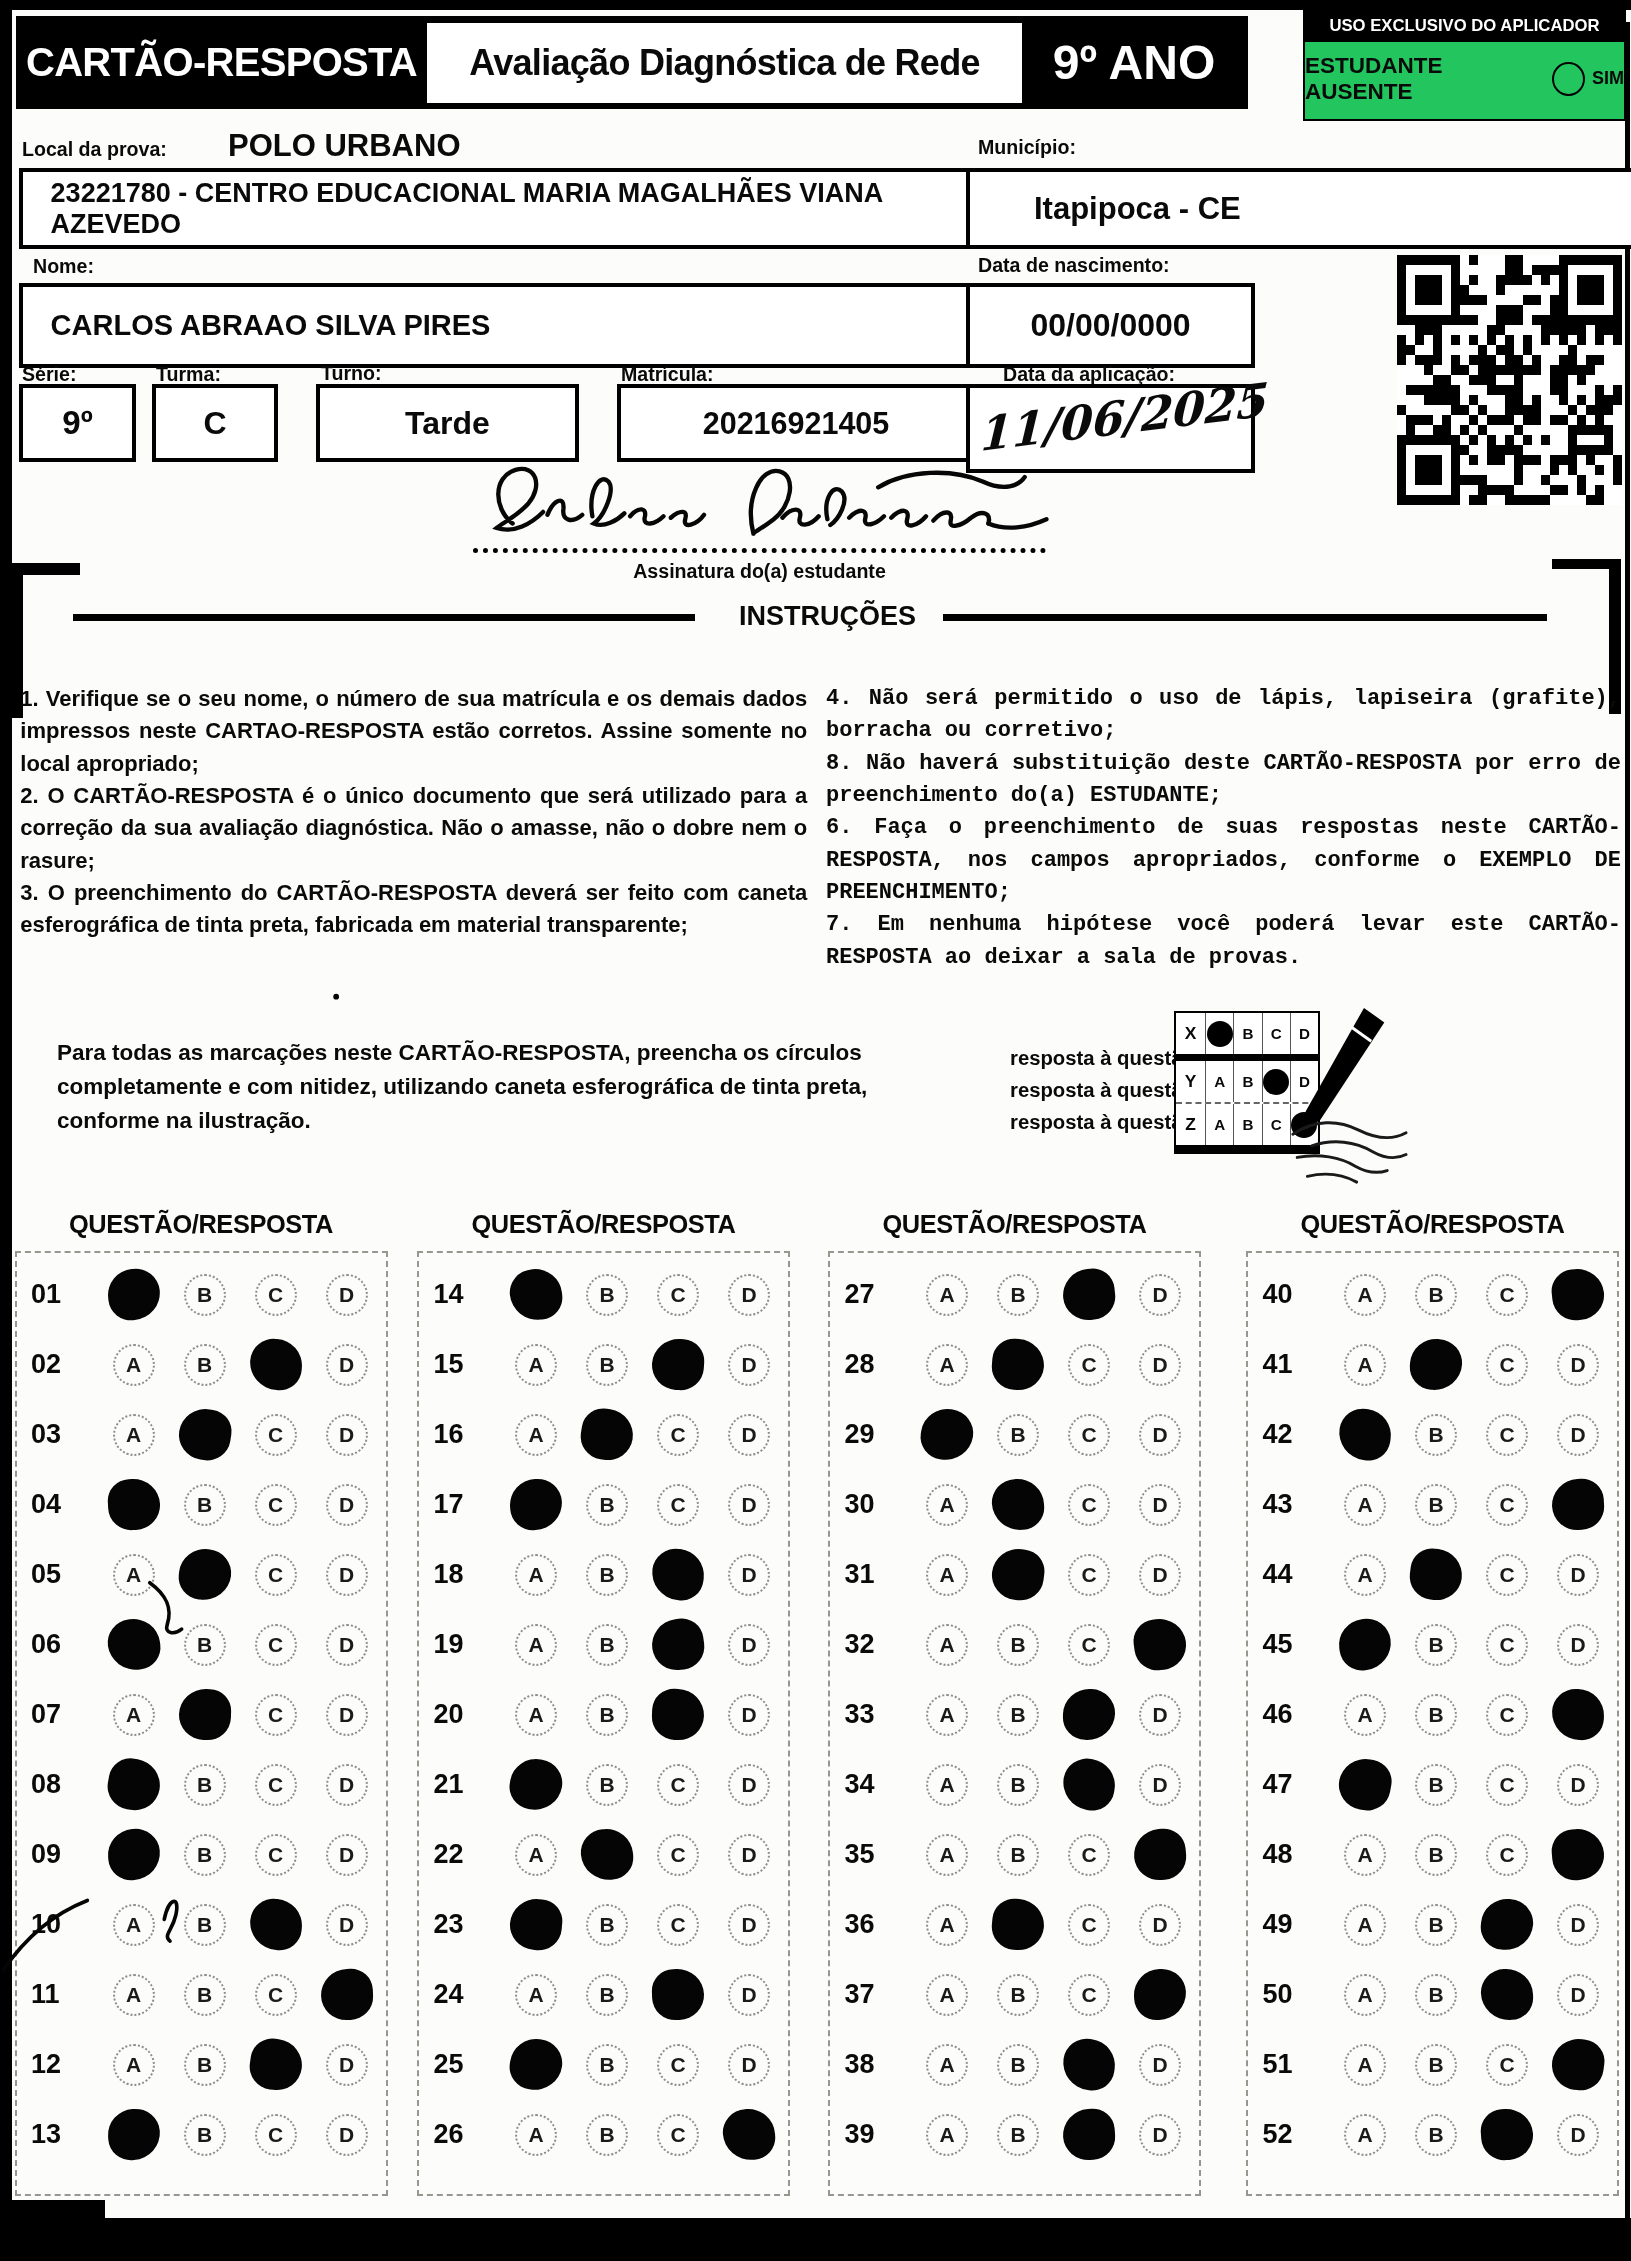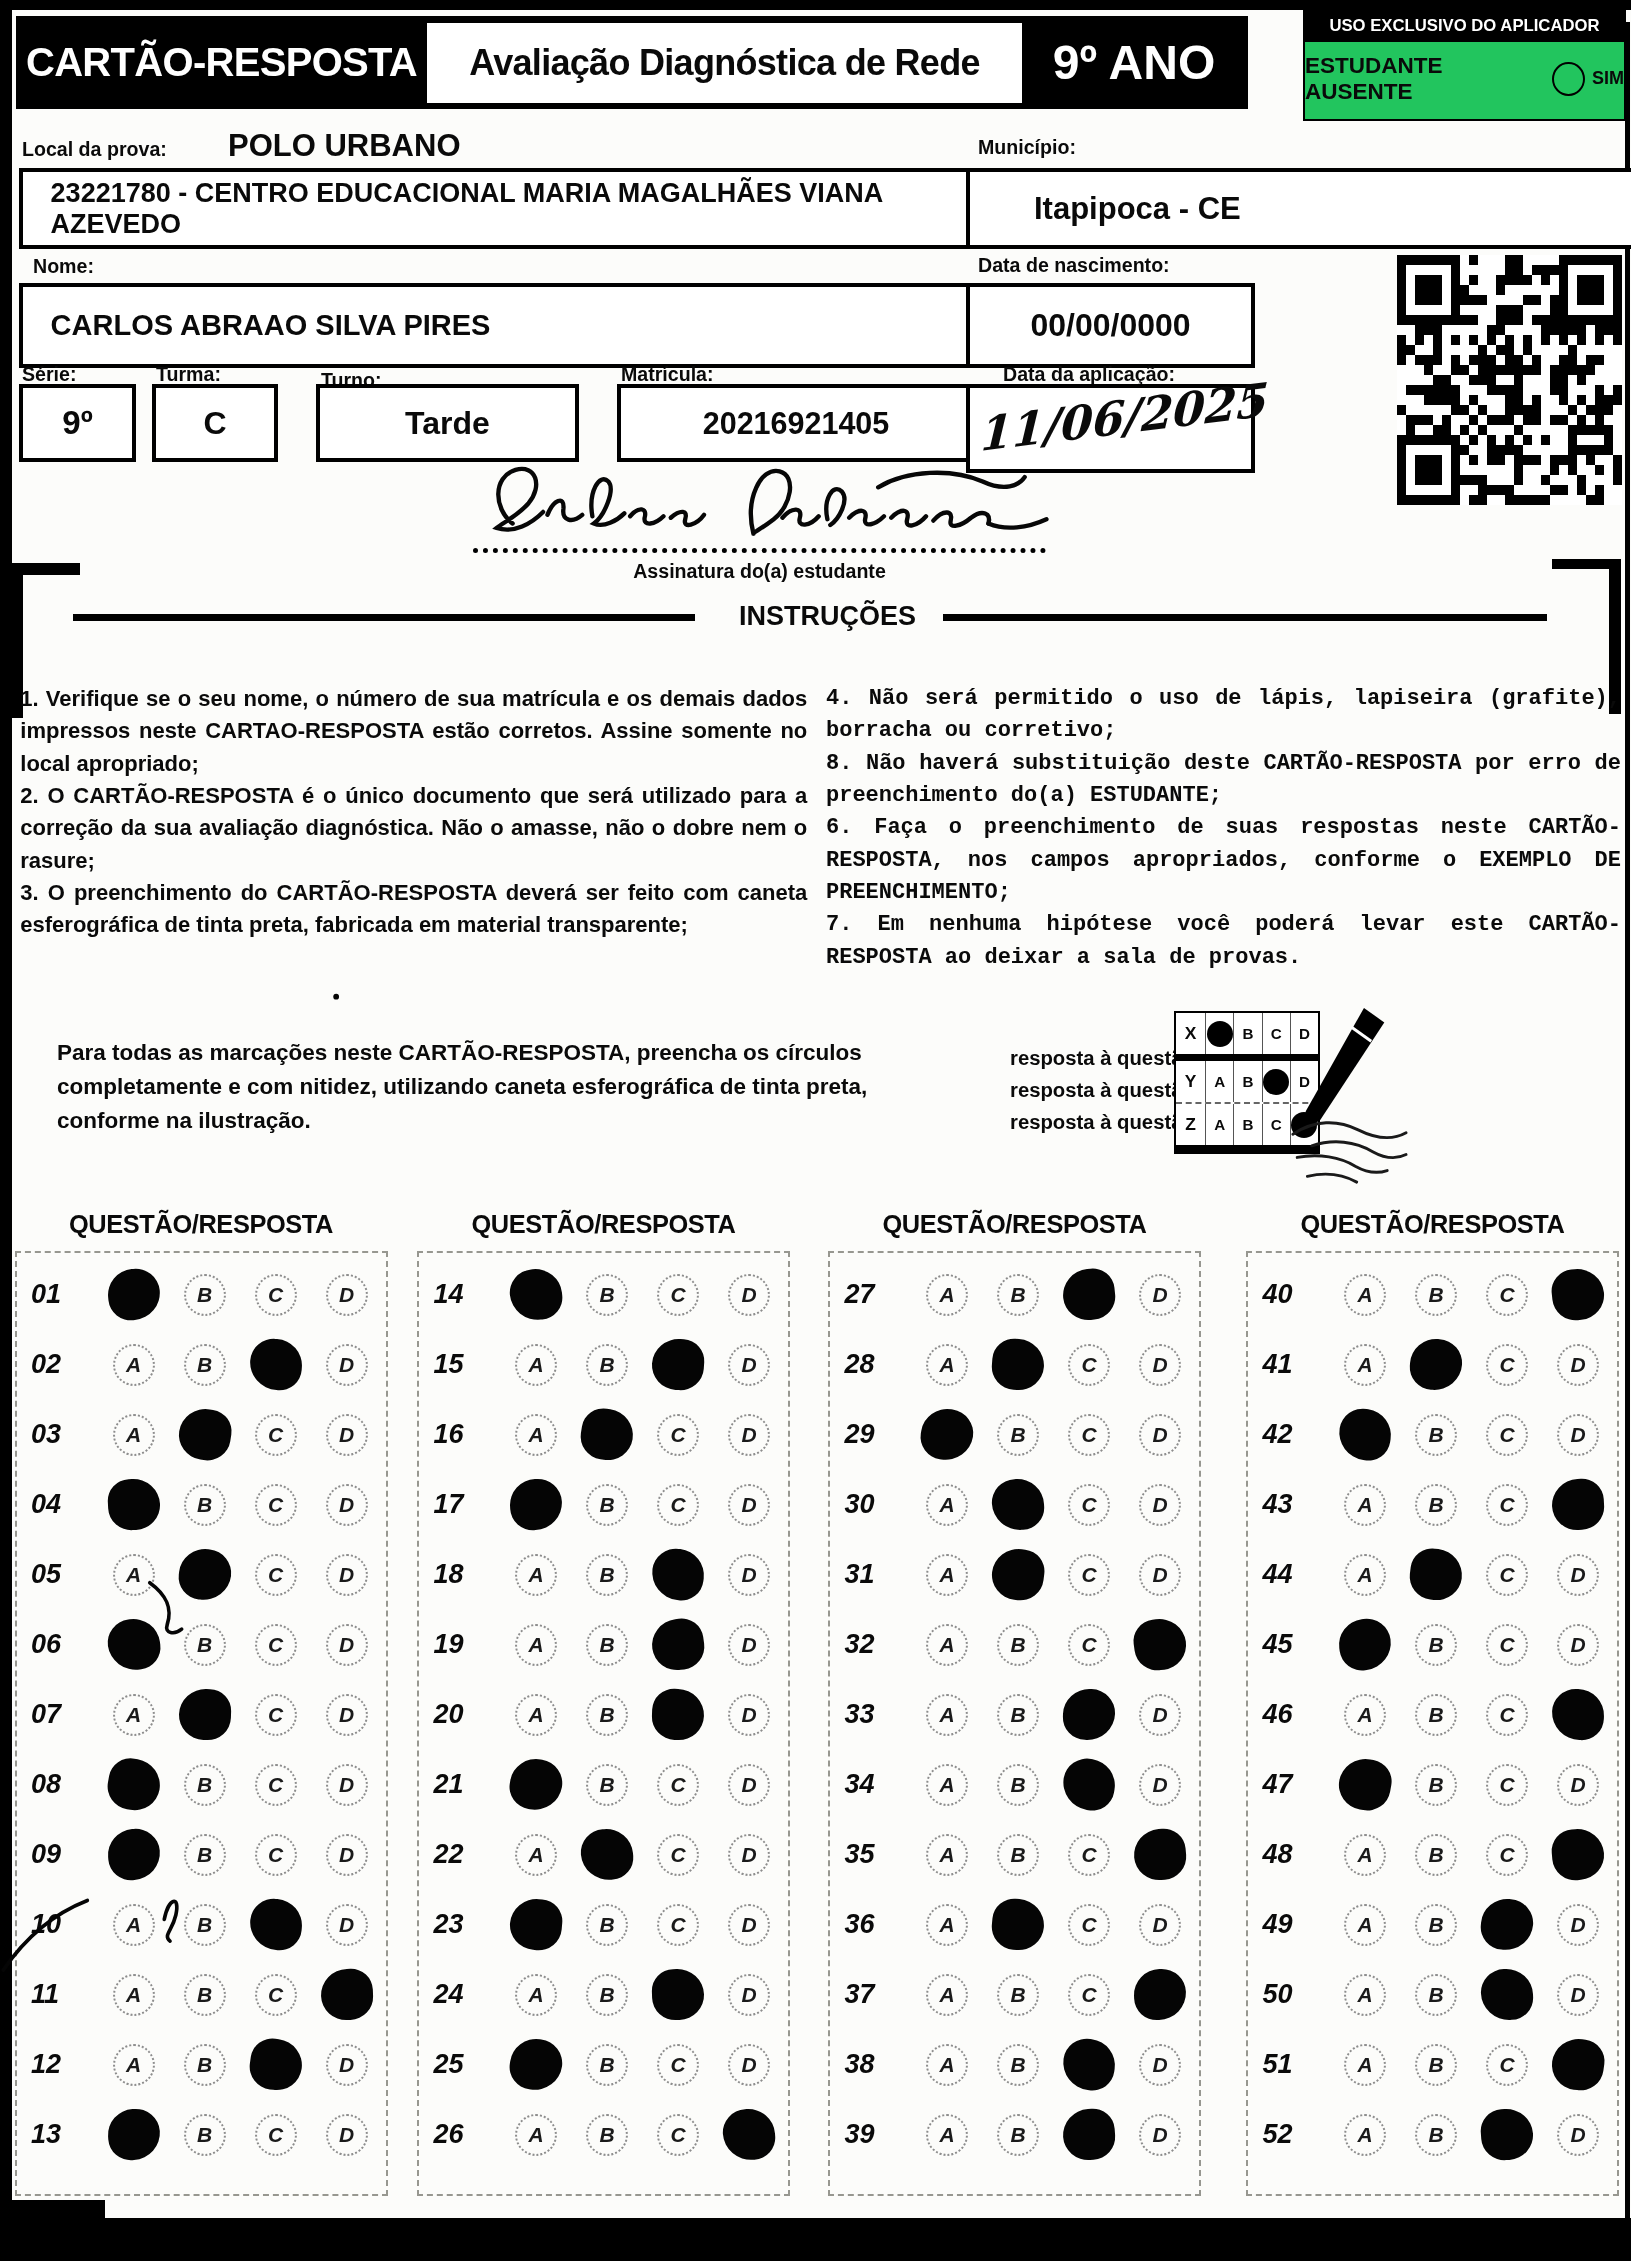--- a/index.html
+++ b/index.html
@@ -56,21 +56,21 @@
   .ex-first{border-bottom:7.3px solid #000;}
   .ex-mid{border-bottom:2.2px dashed #666;}
   .ex-cell{flex:1;display:flex;justify-content:center;align-items:center;font-size:15.2px;font-weight:800;border-left:1.5px solid #555;height:100%;}
   .ex-label{border-left:none;flex:0 0 29px;font-size:17.4px;}
   .ex-dot{width:26px;height:26px;background:#000;border-radius:50%;}
   #hand-pen{position:absolute;left:1242px;top:1005px;}
   
   .qcol{position:absolute;top:1210px;width:373px;}
   .qcol-header{text-align:center;font-size:25.4px;font-weight:800;margin-bottom:11.6px;letter-spacing:-0.4px;}
   .qpanel{border:2.2px dashed #979790;height:945px;padding-top:7.3px;box-sizing:border-box;}
-  .qrow{display:flex;align-items:center;height:70px;padding-left:14.5px;font-style:italic;}
+  .qrow{display:flex;align-items:center;height:70px;padding-left:14.5px;}
   .qnum{width:67px;font-size:27px;font-weight:800;}
   .bslot{width:71px;display:flex;justify-content:center;align-items:center;}
   .bubble{width:42px;height:42px;border-radius:50%;border:2.2px dotted #8d8d8d;display:flex;align-items:center;justify-content:center;
           font-size:21px;font-weight:800;color:#1a1a1a;box-sizing:border-box;background:transparent;}
   .bubble.filled{width:52px;height:51px;background:#050505;border:none;}
   #stray-marks{position:absolute;left:0;top:0;pointer-events:none;}
   #qr-box{position:absolute;left:1397px;top:255px;width:225px;height:250px;background:#fff;}
   #qr-grid{display:grid;grid-template-columns:repeat(25,1fr);grid-template-rows:repeat(25,1fr);width:100%;height:100%;}
   .qrc{background:#000;}
 </style>
@@ -738,21 +738,21 @@
         <div class="qrc"></div>
         <div></div>
         <div></div>
       </div>
     </div>
 
   <div class="flabel" style="left:22px;top:363px;">Série:</div>
   <div class="fbox" id="serie-box">9º</div>
   <div class="flabel" style="left:156px;top:363px;">Turma:</div>
   <div class="fbox" id="turma-box">C</div>
-  <div class="flabel" style="left:321px;top:362px;margin-top:7px;">Turno:</div>
+  <div class="flabel" style="left:321px;top:362px;">Turno:</div>
   <div class="fbox" id="turno-box">Tarde</div>
   <div class="flabel" style="left:621px;top:363px;">Matrícula:</div>
   <div class="fbox" id="matricula-box">20216921405</div>
   <div class="flabel" style="left:978px;top:363px;margin-left:25px;">Data da aplicação:</div>
   <div class="fbox" id="aplicacao-box">
     <span id="aplicacao-value">11/06/2025</span>
   </div>
 
   <svg id="signature-svg" width="602" height="109" viewBox="0 0 830 150">
     <g fill="none" stroke="#070707" stroke-width="6" stroke-linecap="round">

